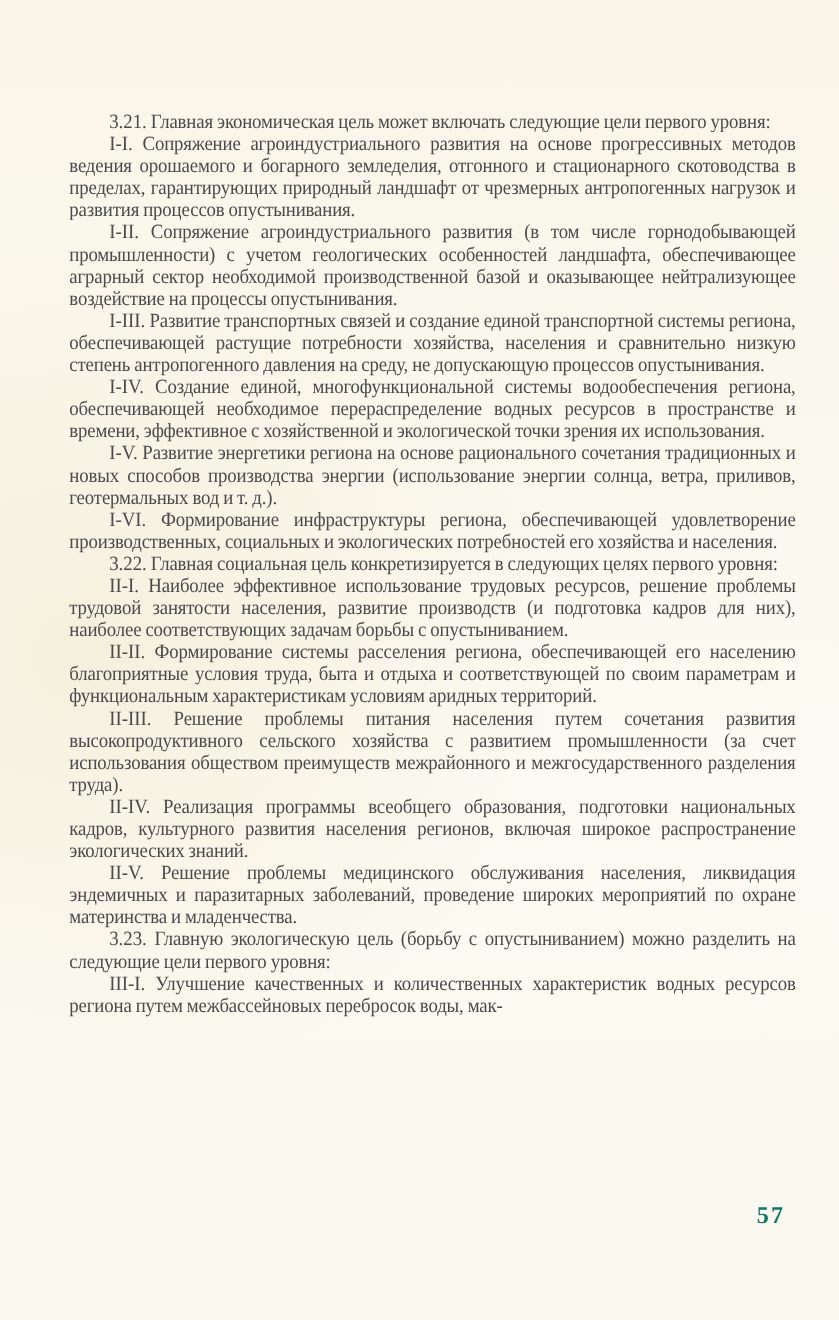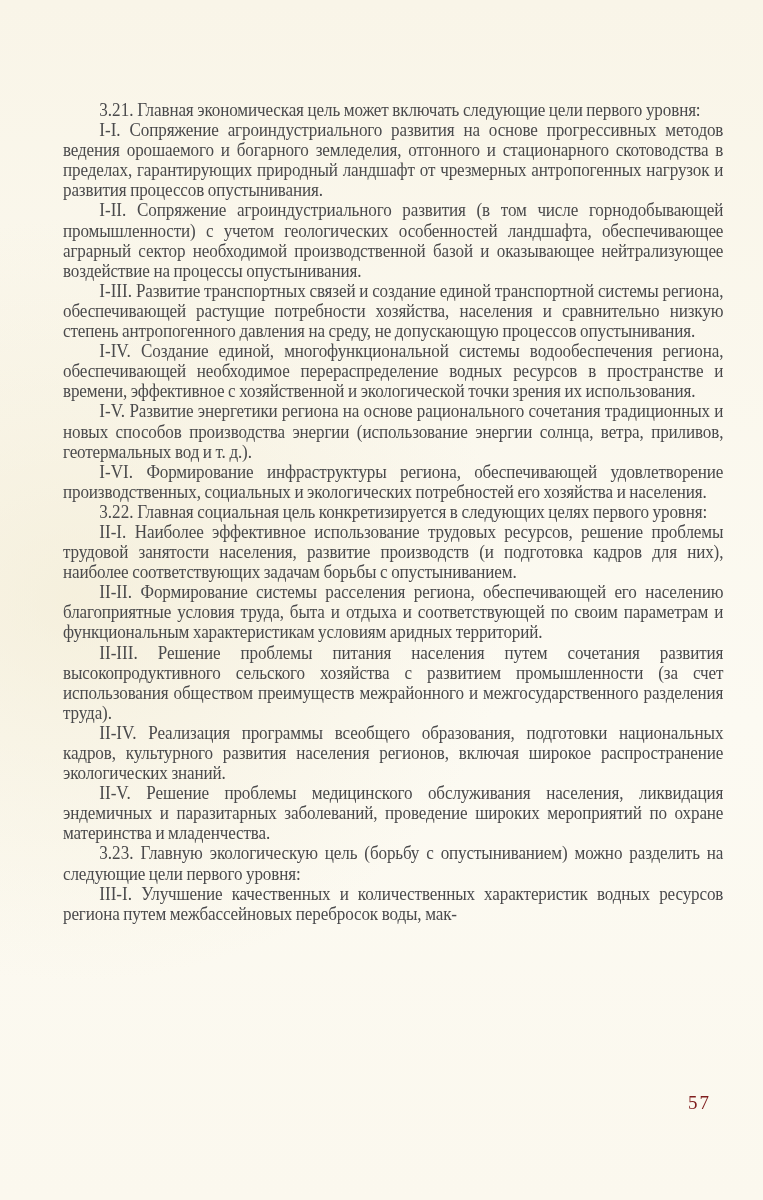--- a/index.html
+++ b/index.html
@@ -38,23 +38,24 @@
       width: 710px;
       margin-bottom: 0;
     }
     .para .label {
       letter-spacing: 0;
     }
     .page-number {
       position: absolute;
       left: 688px;
       top: 1092px;
-      font-size: 19px;
+      font-size: 22px;
       letter-spacing: 2px;
-      color: #7f1d1d;
+      color: #0f766e;
+      font-weight: bold;
     }
   </style>
 </head>
 <body>
 
 <div class="page">
   <p class="para"><span class="label">3.21.</span><span> Главная экономическая цель может включать следующие цели первого уровня:</span></p>
   <p class="para"><span class="label">I-I.</span><span> Сопряжение агроиндустриального развития на основе прогрессивных методов ведения орошаемого и богарного земледелия, отгонного и стационарного скотоводства в пределах, гарантирующих природный ландшафт от чрезмерных антропогенных нагрузок и развития процессов опустынивания.</span></p>
   <p class="para"><span class="label">I-II.</span><span> Сопряжение агроиндустриального развития (в том числе горнодобывающей промышленности) с учетом геологических особенностей ландшафта, обеспечивающее аграрный сектор необходимой производственной базой и оказывающее нейтрализующее воздействие на процессы опустынивания.</span></p>
   <p class="para"><span class="label">I-III.</span><span> Развитие транспортных связей и создание единой транспортной системы региона, обеспечивающей растущие потребности хозяйства, населения и сравнительно низкую степень антропогенного давления на среду, не допускающую процессов опустынивания.</span></p>

